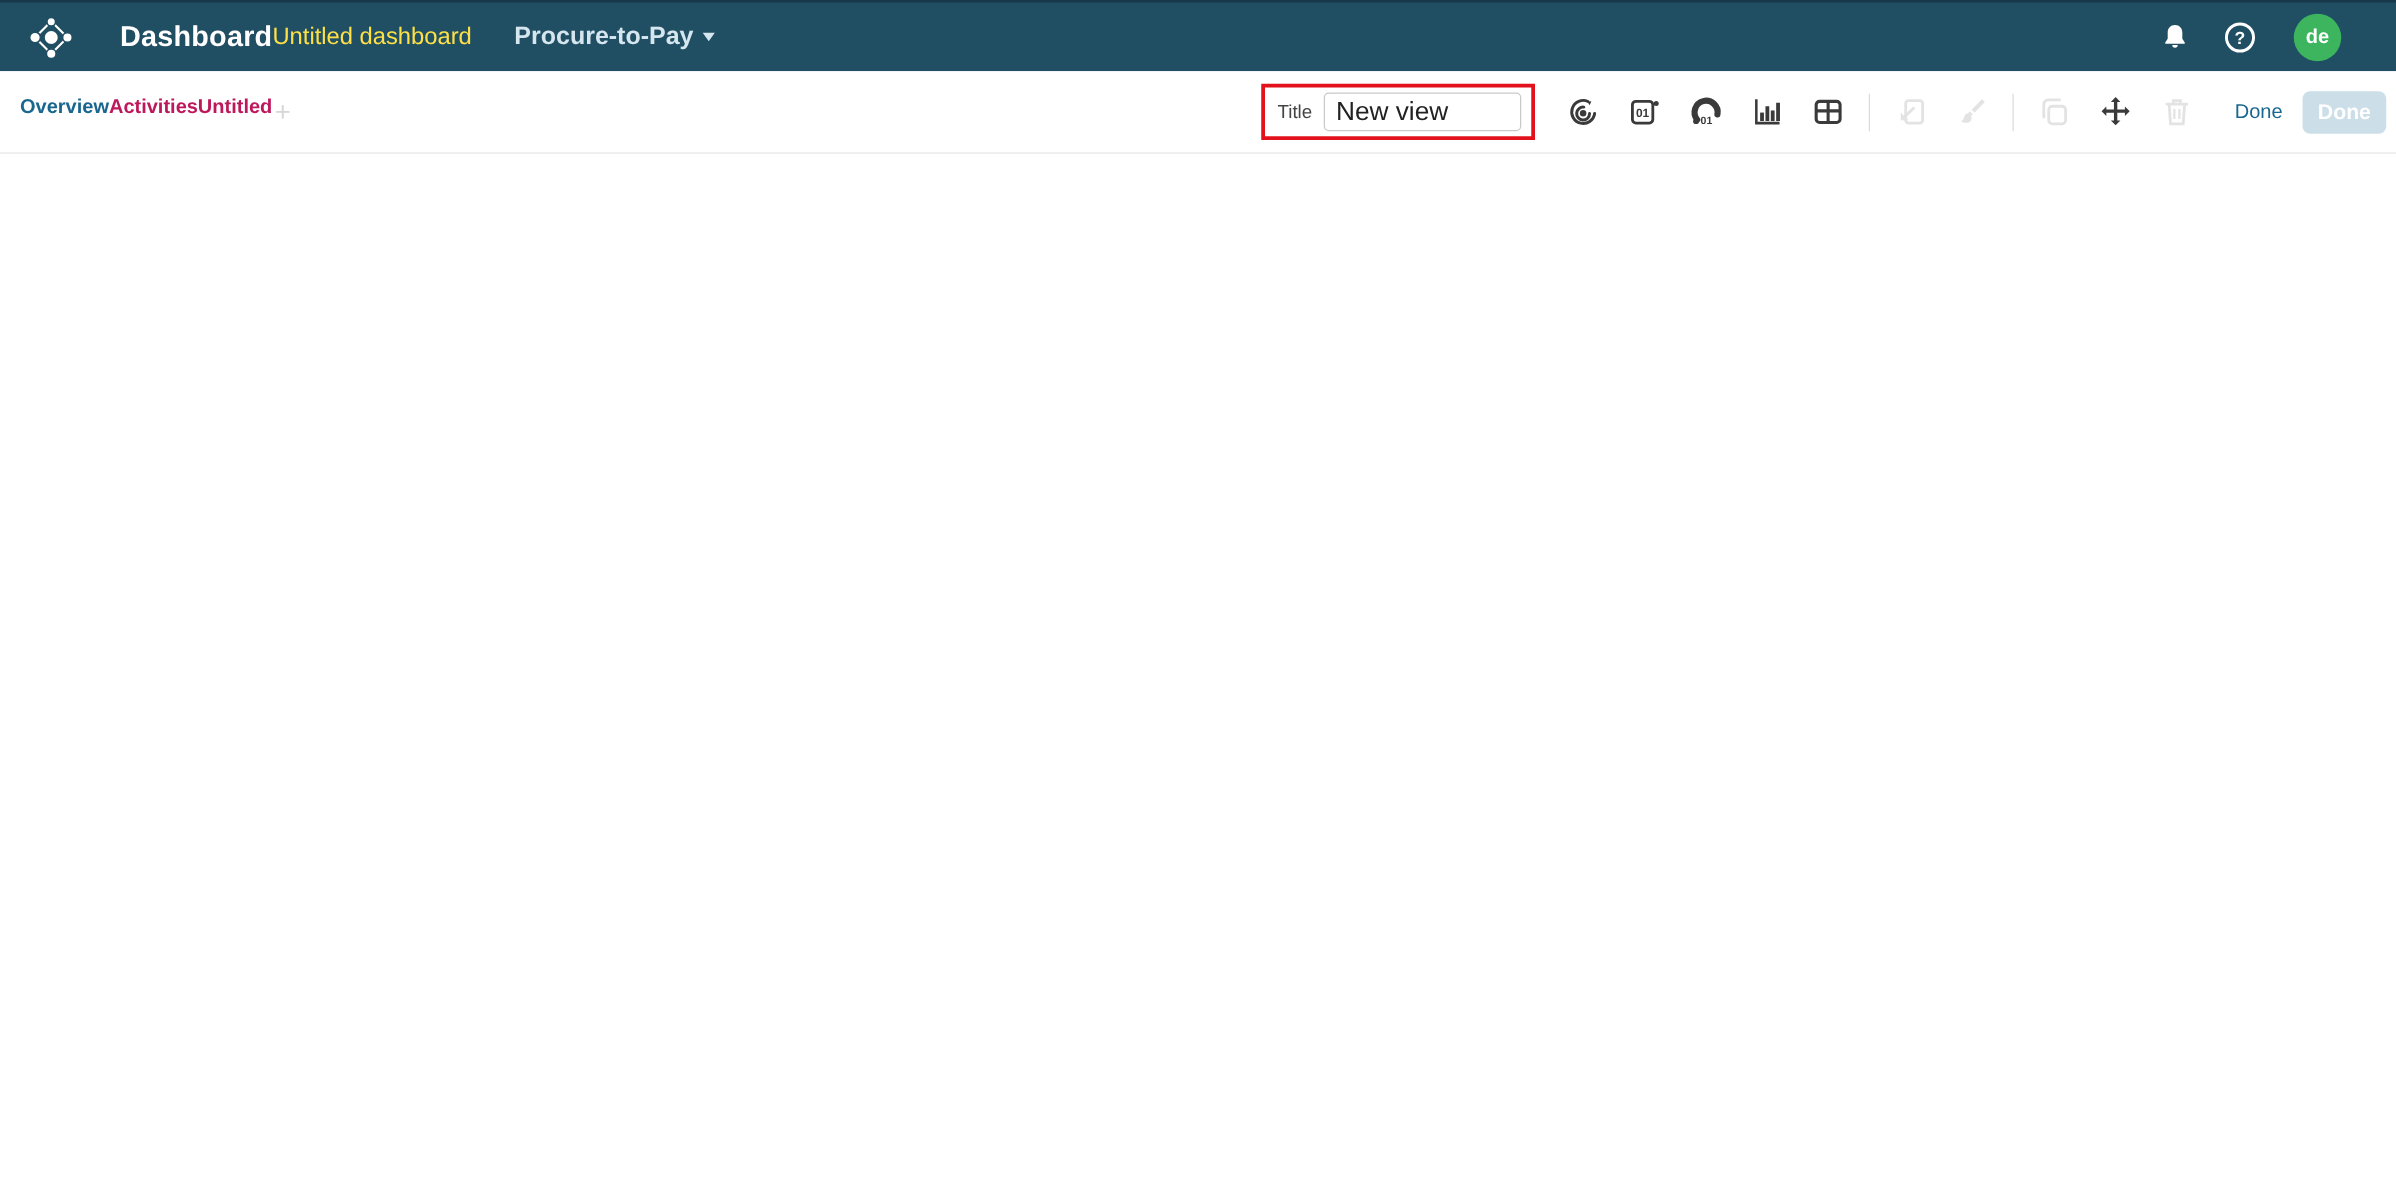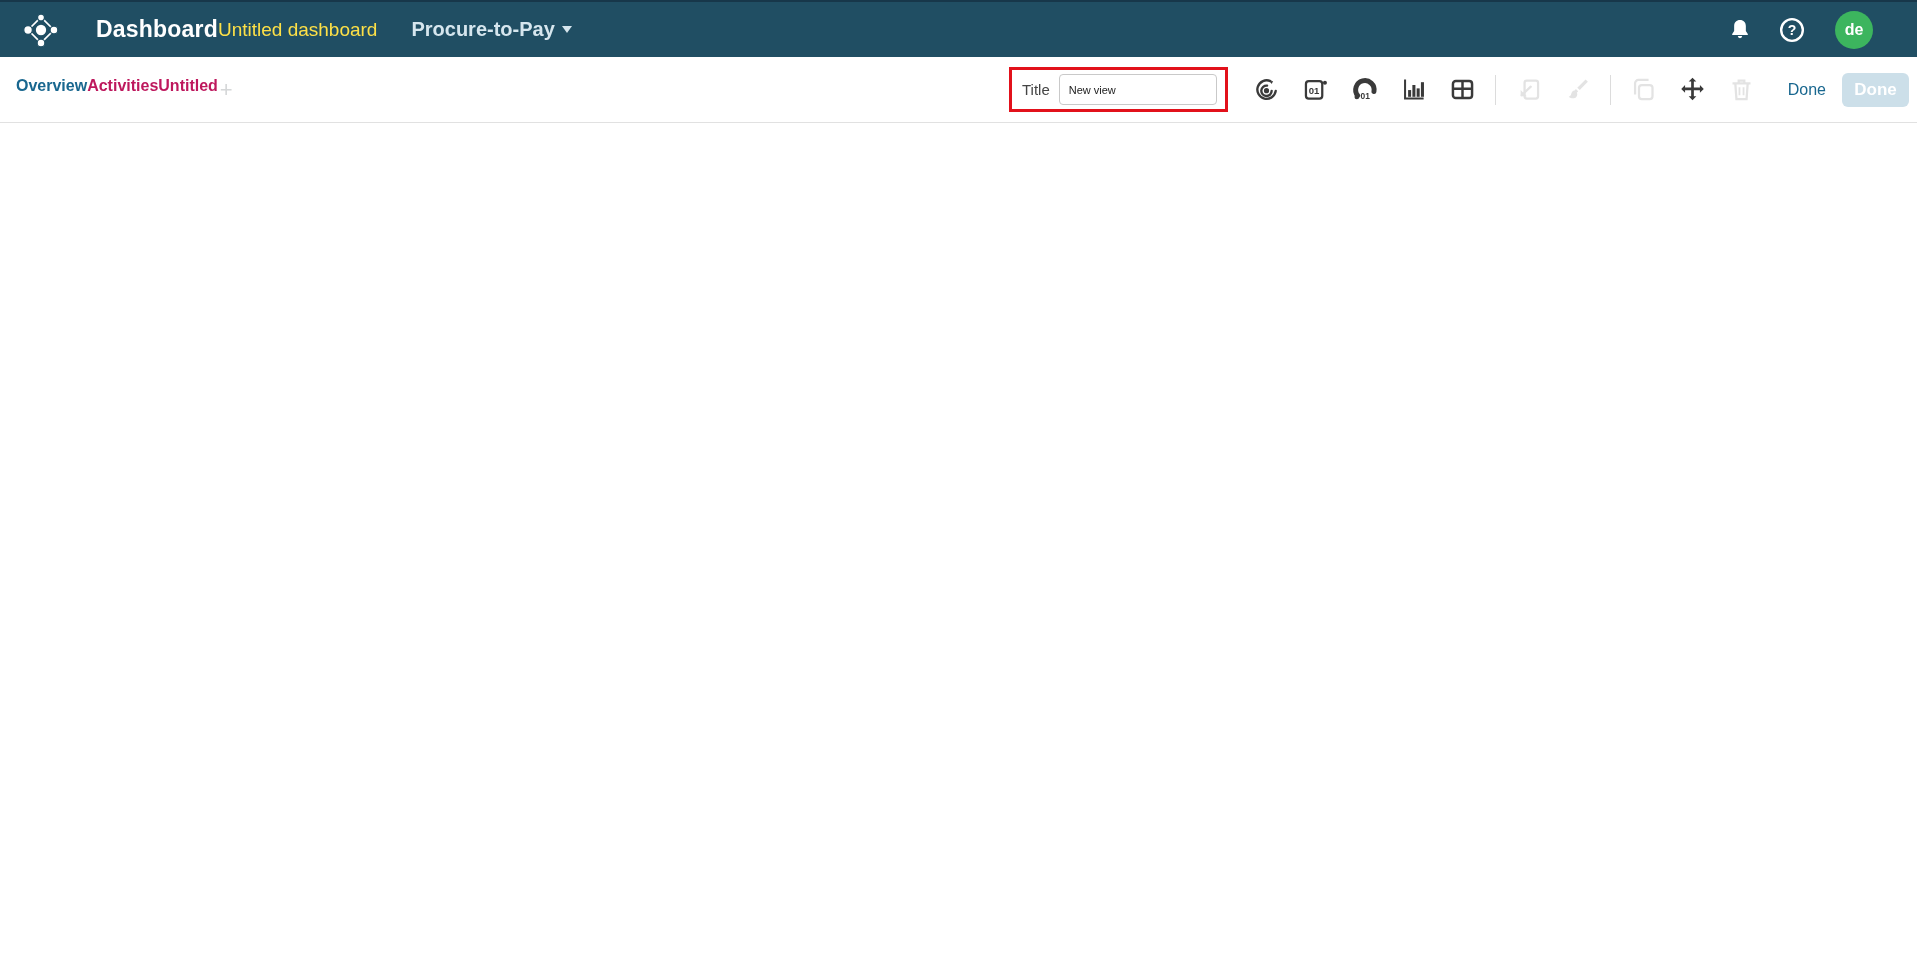--- a/index.html
+++ b/index.html
@@ -38,21 +38,21 @@
 
   .toolbar-right { margin-left: auto; display: flex; align-items: center; }
 
   .title-group {
     display: flex; align-items: center; gap: 9px;
     border: 3px solid #e2111b; padding: 4px 8px 4px 10px; margin-right: 14px;
   }
   .title-label { font-size: 15px; color: #444; }
   .title-input {
     width: 158px; height: 31px; border: 1px solid #c9c9c9; border-radius: 4px;
-    font-size: 11px; color: #222; padding: 0 9px; outline: none;
+    font-size: 21px; color: #222; padding: 0 9px; outline: none;
     font-family: "Liberation Sans", "DejaVu Sans", sans-serif;
   }
 
   .tool-icon {
     width: 27px; height: 27px; margin: 0 11px; cursor: pointer; flex: 0 0 auto;
     display: flex; align-items: center; justify-content: center;
   }
   .tool-icon svg { width: 27px; height: 27px; }
   .ink { color: #3a3a3a; }
   .ghost { color: #e3e3e3; cursor: default; }

